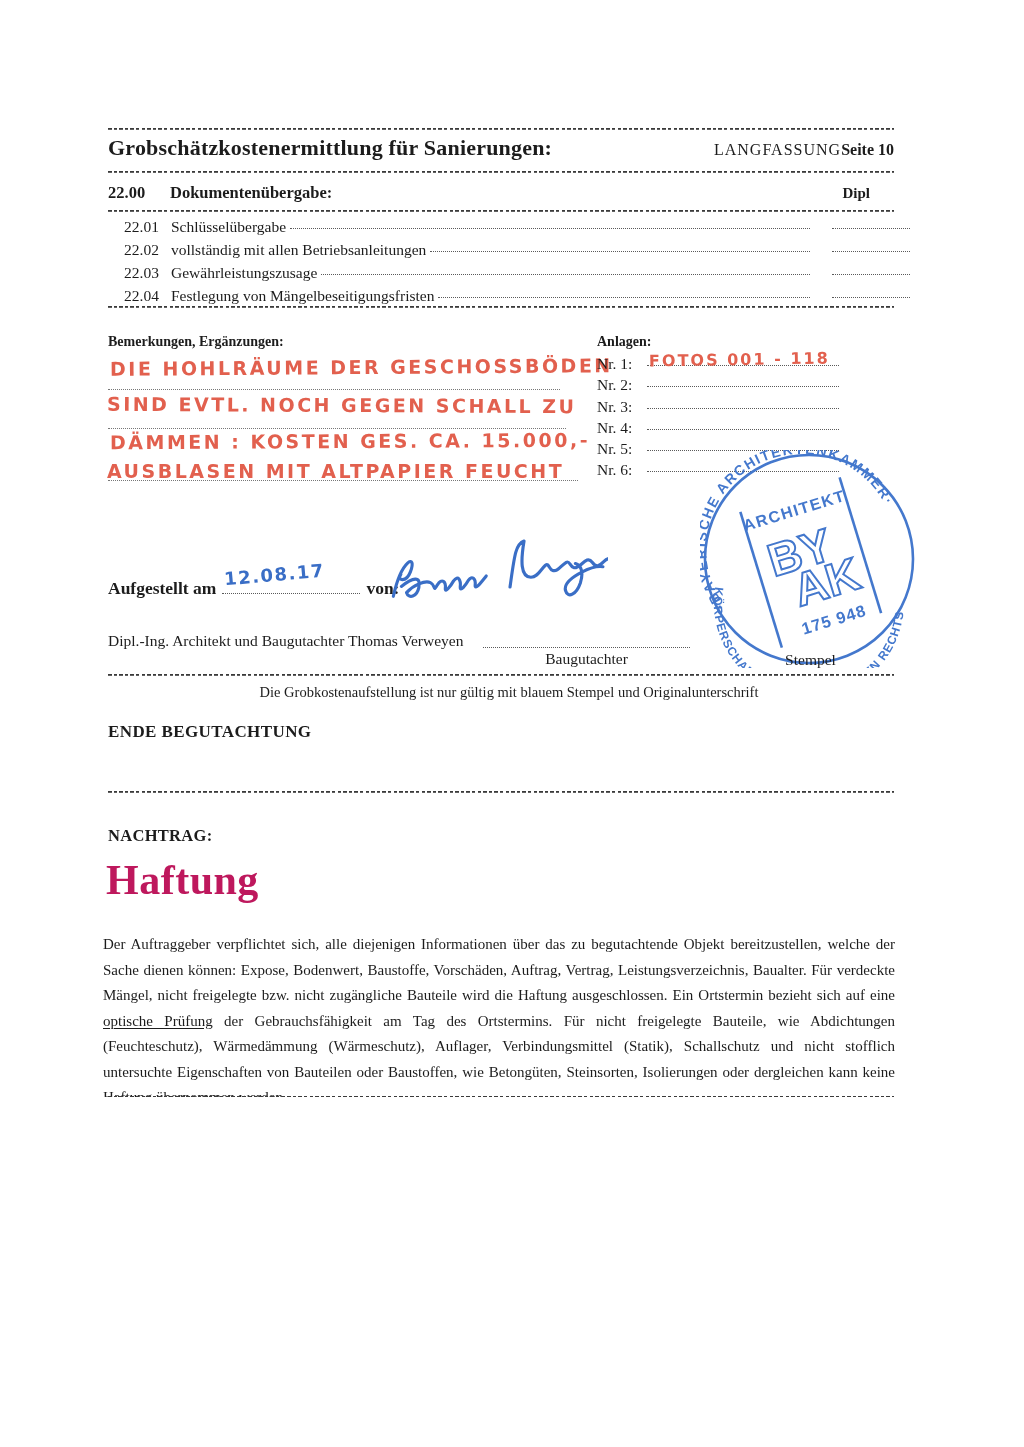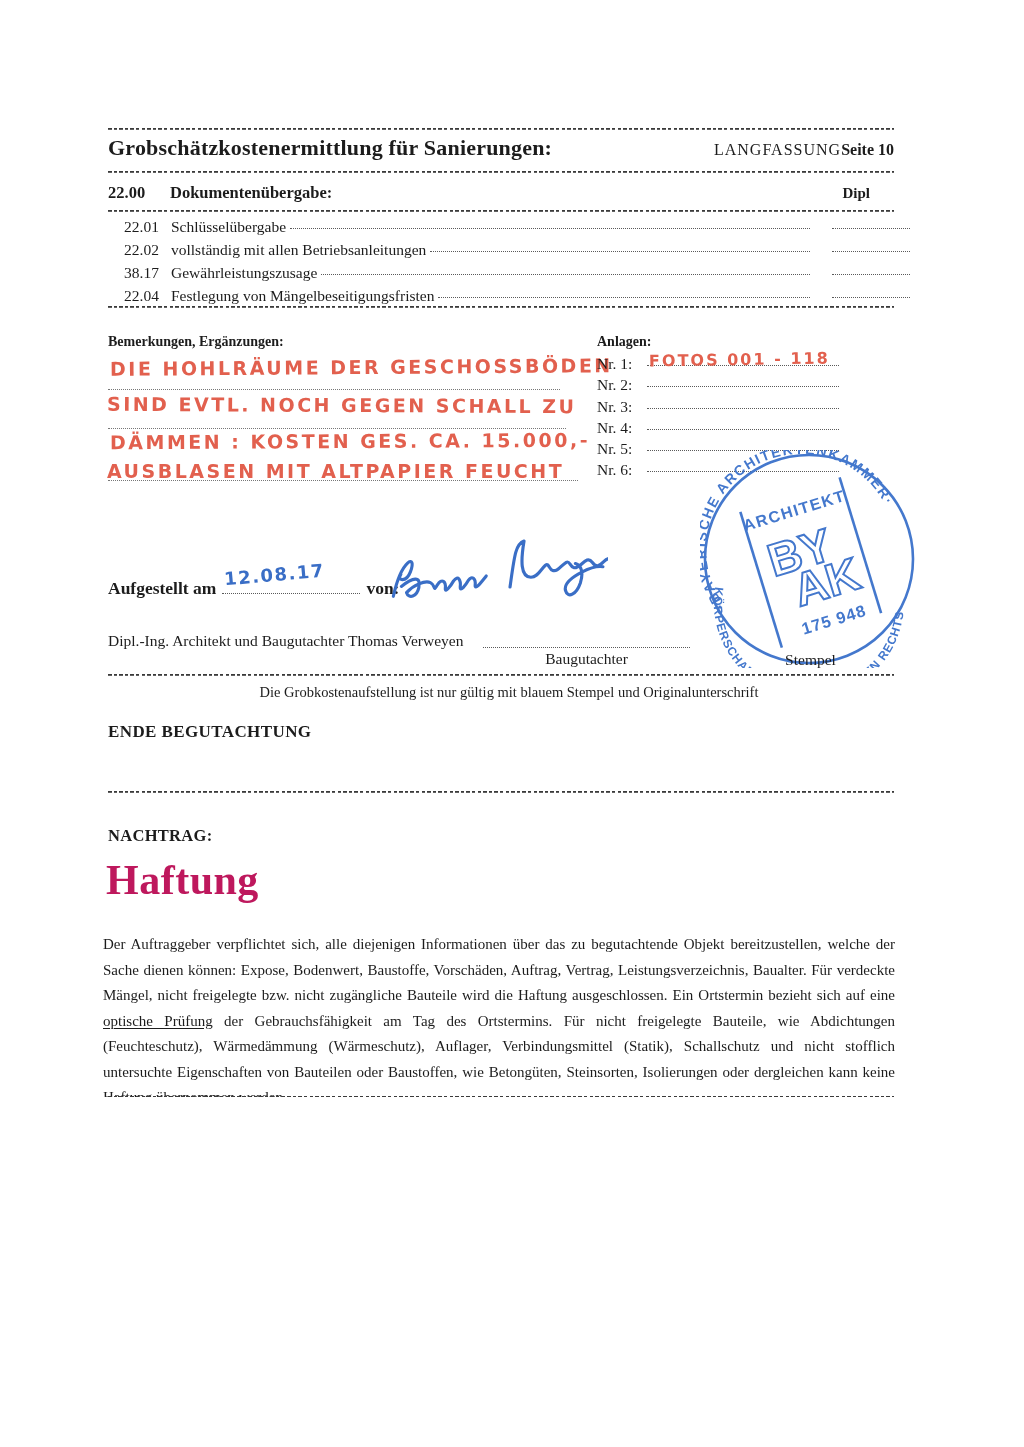--- a/index.html
+++ b/index.html
@@ -102,21 +102,21 @@
       <span class="item-leader"></span>
       <span class="item-datum"></span>
     </div>
     <div class="item-row">
       <span class="item-num">22.02</span>
       <span class="item-label">vollständig mit allen Betriebsanleitungen</span>
       <span class="item-leader"></span>
       <span class="item-datum"></span>
     </div>
     <div class="item-row">
-      <span class="item-num">38.17</span>
+      <span class="item-num">22.03</span>
       <span class="item-label">Gewährleistungszusage</span>
       <span class="item-leader"></span>
       <span class="item-datum"></span>
     </div>
     <div class="item-row">
       <span class="item-num">22.04</span>
       <span class="item-label">Festlegung von Mängelbeseitigungsfristen</span>
       <span class="item-leader"></span>
       <span class="item-datum"></span>
     </div>

